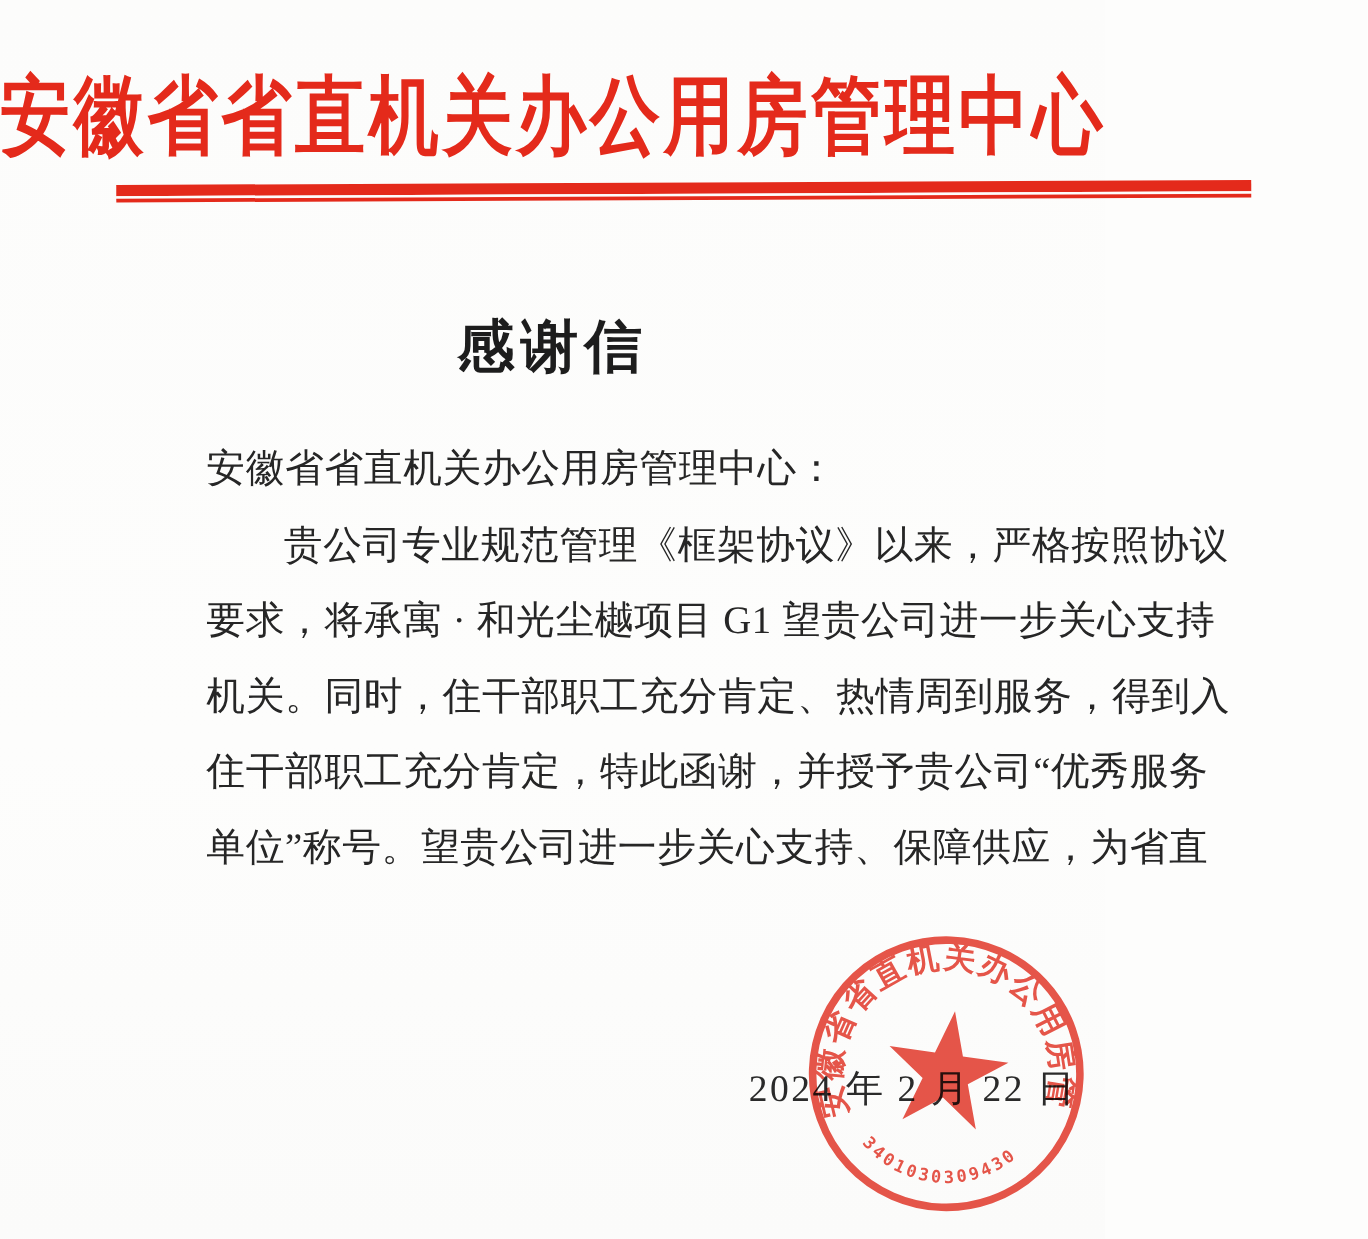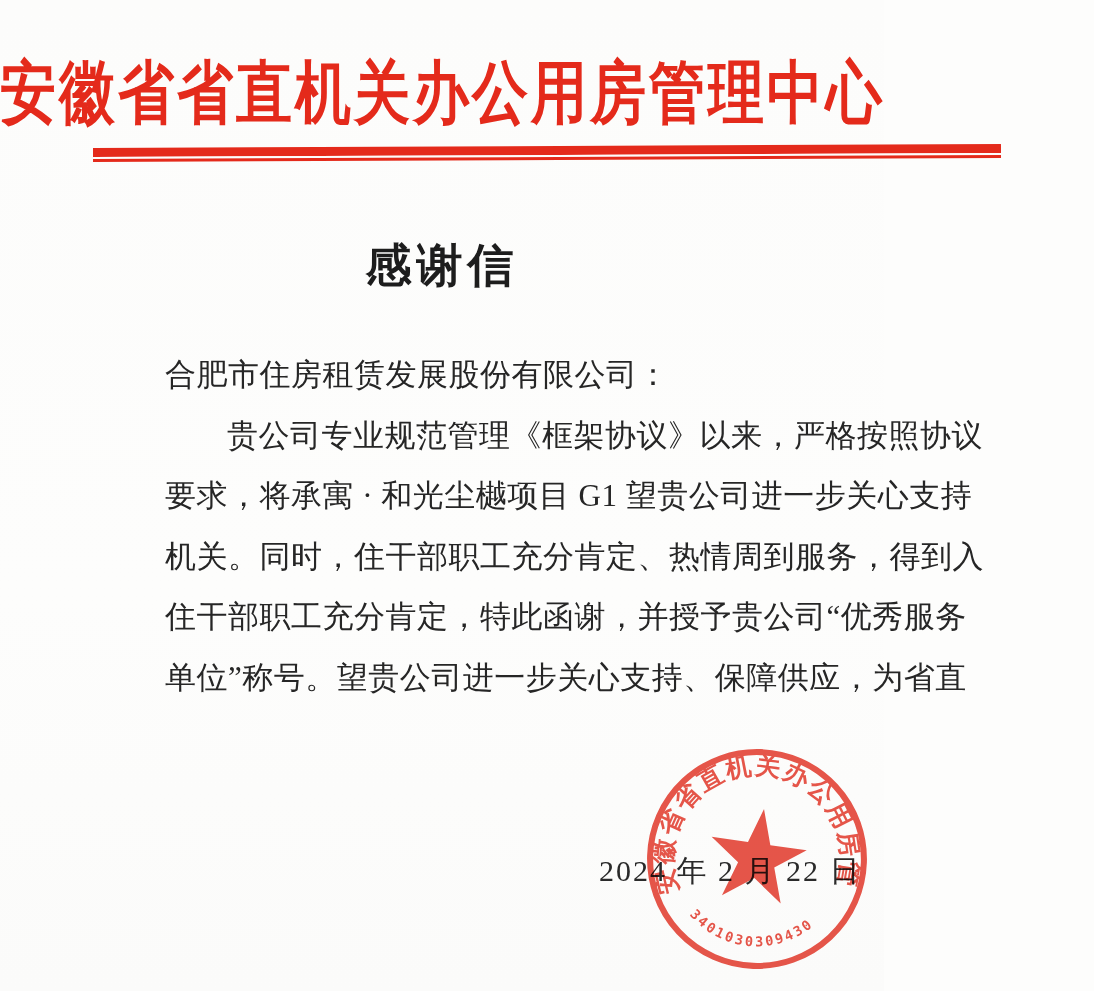--- a/index.html
+++ b/index.html
@@ -38,21 +38,21 @@
     width: 908px;
     transform: rotate(-0.25deg);
   }
   .rule .thick { height: 9px; background: #e42a1b; }
   .rule .gap   { height: 2px; background: #fdfdfc; }
   .rule .thin  { height: 3px; background: #e42a1b; }
 
   
   .letter-title {
     position: absolute;
-    top: 235px;
+    top: 247px;
     left: 0;
     width: 100%;
     text-align: center;
     color: #1d1d1d;
     font-size: 46px;
     font-weight: bold;
     letter-spacing: 5px;
   }
   .body-block {
     position: absolute;
@@ -115,21 +115,21 @@
 
   <div class="rule">
     <div class="thick"></div>
     <div class="gap"></div>
     <div class="thin"></div>
   </div>
 
   <div class="letter-title">感谢信</div>
 
   <div class="body-block">
-    <p>合肥市住房租赁发展股份有限公司：</p>
+    <p>安徽省省直机关办公用房管理中心：</p>
     <p class="indent">贵公司专业规范管理《框架协议》以来，严格按照协议</p>
     <p>要求，将承寓 · 和光尘樾项目 G1 望贵公司进一步关心支持</p>
     <p>机关。同时，住干部职工充分肯定、热情周到服务，得到入</p>
     <p>住干部职工充分肯定，特此函谢，并授予贵公司“优秀服务</p>
     <p>单位”称号。望贵公司进一步关心支持、保障供应，为省直</p>
   </div>
 
   <div class="date-line">2024 年 2 月 22 日</div>
 
   <svg class="seal" viewBox="0 0 230 230">

